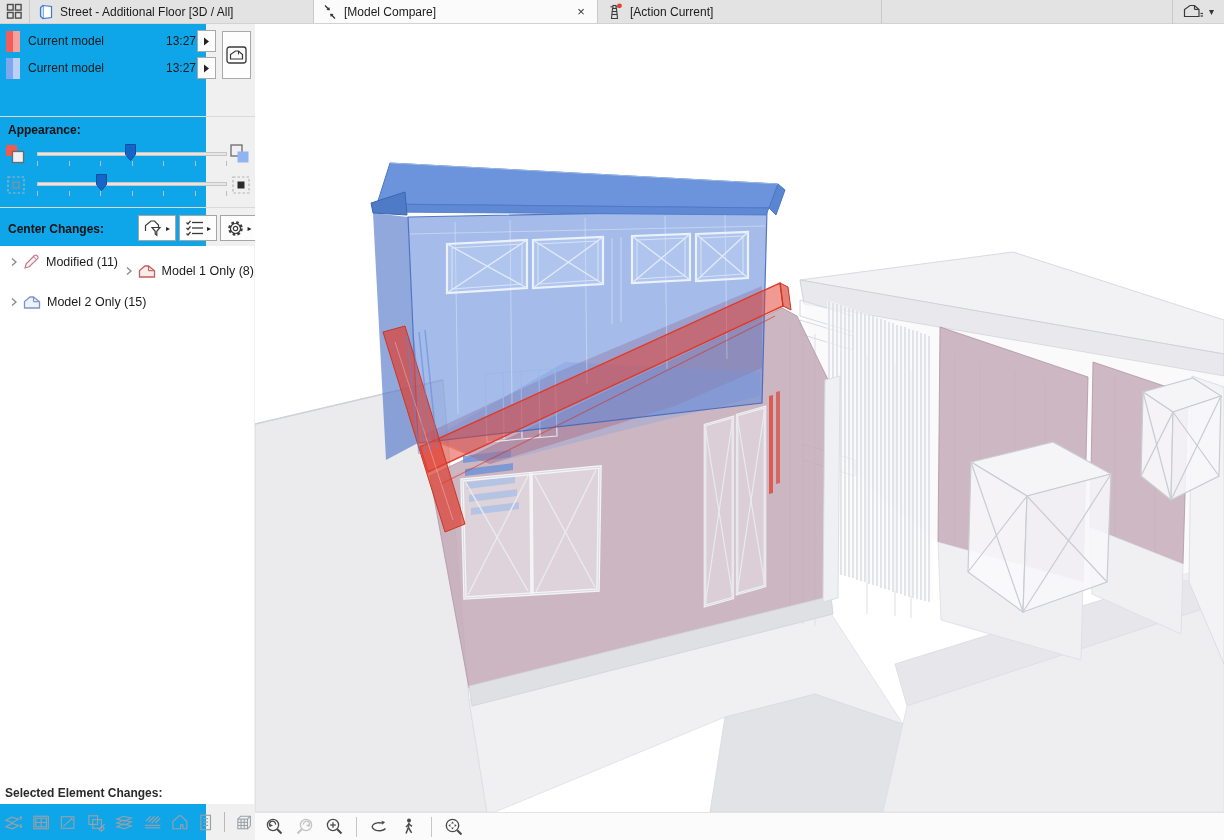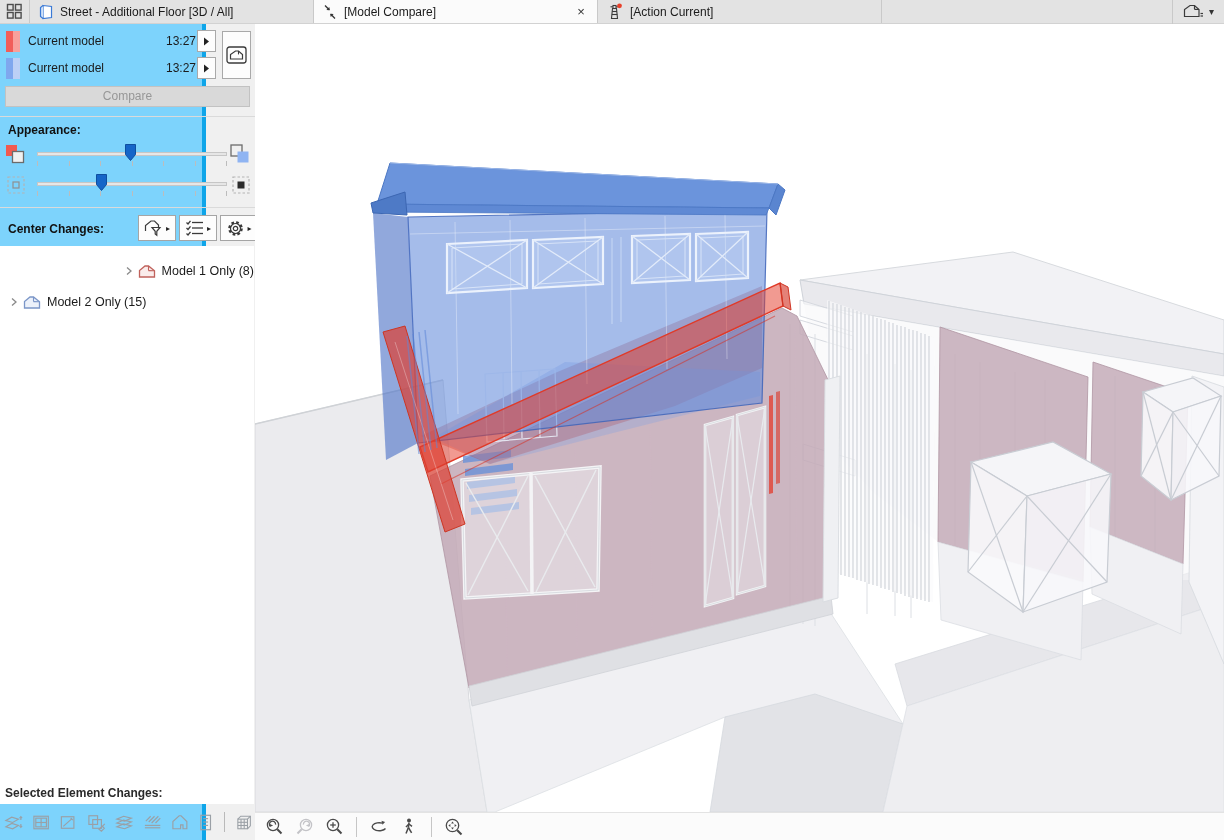--- a/index.html
+++ b/index.html
@@ -18,21 +18,21 @@
   .tab.active { background:#fbfbfb; }
   .tab .lbl { overflow:hidden; text-overflow:ellipsis; flex:1 1 auto; }
   .tab .close { flex:0 0 auto; width:16px; height:16px; display:flex; align-items:center;
     justify-content:center; color:#333; font-size:13px; cursor:default; }
   .tab-right { flex:1 1 auto; display:flex; align-items:center; justify-content:flex-end; }
   .viewswitch { width:52px; height:24px; display:flex; align-items:center; justify-content:center;
     gap:4px; border-left:1px solid #c9c9c9; }
 
   
   .sidebar { position:absolute; left:0; top:24px; width:206px; height:816px;
-    background:#7dd3fc; border-right:4px solid #0ea5e9; }
+    background:#0ea5e9; border-right:1px solid #0ea5e9; }
   .mrow { position:absolute; left:0; width:255px; height:24px; }
   .swatch { position:absolute; left:6px; top:1px; width:14px; height:21px; }
   .mlabel { position:absolute; left:28px; top:4px; }
   .mtime  { position:absolute; left:160px; top:4px; width:36px; text-align:right; }
   .rowbtn { position:absolute; left:197px; top:0px; width:19px; height:22px; background:#fdfdfd;
     border:1px solid #a9a9a9; display:flex; align-items:center; justify-content:center; }
   .bigbtn { position:absolute; left:222px; top:7px; width:29px; height:48px; background:#fdfdfd;
     border:1px solid #a9a9a9; display:flex; align-items:center; justify-content:center; }
   .cmpbtn { position:absolute; left:5px; top:62px; width:245px; height:21px; background:#d9d9d9;
     border:1px solid #c2c2c2; color:#979797; text-align:center; line-height:19px; }
@@ -155,21 +155,20 @@
   </div>
 
   <div class="bigbtn">
     <svg width="21" height="18" viewBox="0 0 21 18">
       <rect x="1" y="1" width="19" height="16" rx="2.5" fill="none" stroke="#3a3a3a" stroke-width="1.3"></rect>
       <path d="M4.5,13 V8.5 L9.5,5 h3 L16.5,8.5 V13 z" fill="none" stroke="#3a3a3a" stroke-width="1.2"></path>
       <line x1="12.5" y1="5" x2="12.5" y2="8.4" stroke="#3a3a3a" stroke-width="1.1"></line>
     </svg>
   </div>
 
-  <div class="cmpbtn">Compare</div>
 
   <div class="hdiv" style="top:92px;"></div>
 
   <div class="sechead" style="top:99px;">Appearance:</div>
 
   <div class="slider-row" style="top:118px;">
     <svg class="slider-icon" style="left:5px;" width="24" height="24" viewBox="0 0 24 24">
       <rect x="1" y="1" width="11" height="11" fill="#f15a50"></rect>
       <rect x="7.5" y="7.5" width="11" height="11" fill="#f0f0f0" stroke="#6b6b6b" stroke-width="1.3"></rect>
     </svg>
@@ -245,20 +244,30 @@
   <div class="mc-btn" style="left:220px; top:191px;">
     <svg width="19" height="19" viewBox="0 0 19 19">
       <circle cx="9.5" cy="9.5" r="6" fill="none" stroke="#3a3a3a" stroke-width="2.6" stroke-dasharray="2.6 2.1"></circle>
       <circle cx="9.5" cy="9.5" r="5" fill="none" stroke="#3a3a3a" stroke-width="1.2"></circle>
       <circle cx="9.5" cy="9.5" r="2.2" fill="none" stroke="#3a3a3a" stroke-width="1.2"></circle>
     </svg>
     <span style="font-size:8px;color:#222;">▸</span>
   </div>
 
   <div class="treepanel">
+    <div class="treeitem" style="top:6px;">
+      <svg width="8" height="10" viewBox="0 0 8 10">
+          <polyline points="2,1.5 6,5 2,8.5" fill="none" stroke="#8a8a8a" stroke-width="1.3"></polyline>
+        </svg>
+      <svg width="18" height="16" viewBox="0 0 18 16">
+        <path d="M2,14 l1.2,-4.2 L11.5,1.5 a1.6,1.6 0 0 1 2.3,0 l0.8,0.8 a1.6,1.6 0 0 1 0,2.3 L6.2,12.8 z" fill="#fdf3f5" stroke="#c4798a" stroke-width="1.2"></path>
+        <line x1="10.5" y1="2.8" x2="13.5" y2="5.8" stroke="#c4798a" stroke-width="1"></line>
+      </svg>
+      <span>Modified (11)</span>
+    </div>
     <div class="treeitem" style="top:15px;justify-content:flex-end;">
       <svg width="8" height="10" viewBox="0 0 8 10">
           <polyline points="2,1.5 6,5 2,8.5" fill="none" stroke="#8a8a8a" stroke-width="1.3"></polyline>
         </svg>
       <svg width="19" height="16" viewBox="0 0 19 16">
         <path d="M1.5,14 V7.5 L7,3 h3.5 L16.5,7.8 V14 z" fill="#faeceb" stroke="#c0625c" stroke-width="1.3"></path>
         <line x1="10.5" y1="3" x2="10.5" y2="7.6" stroke="#c0625c" stroke-width="1.1"></line>
         <line x1="10.5" y1="7.6" x2="16.5" y2="7.8" stroke="#c0625c" stroke-width="1.1"></line>
       </svg>
       <span>Model 1 Only (8)</span>

